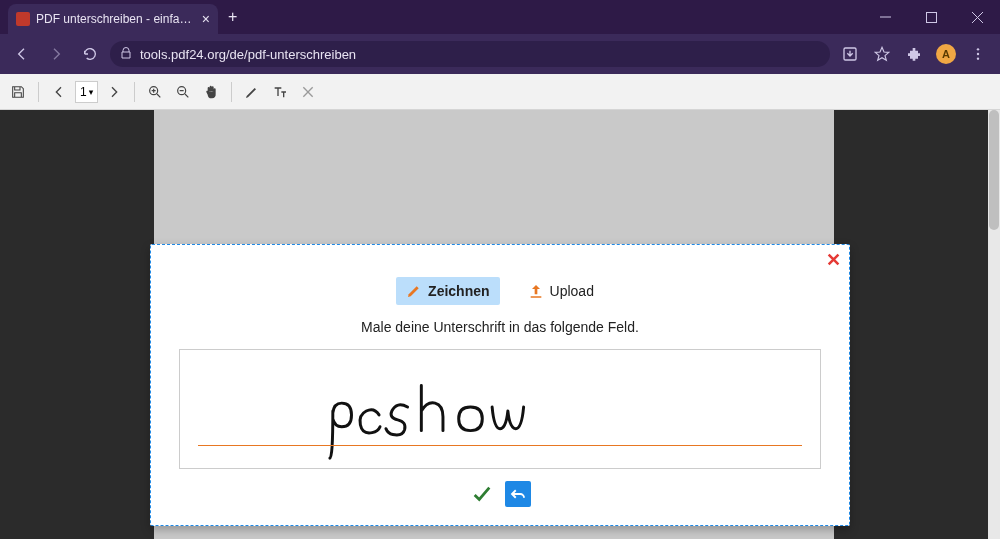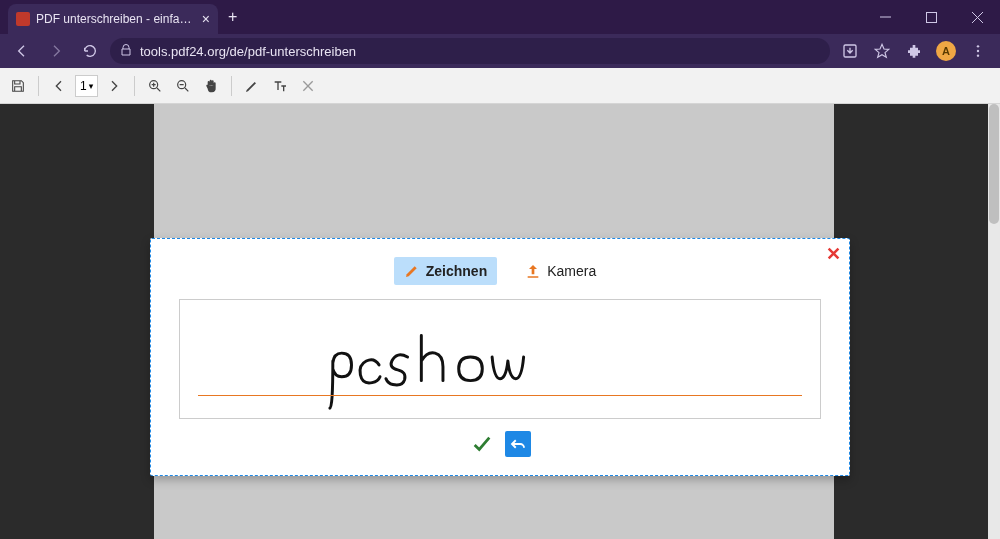--- a/index.html
+++ b/index.html
@@ -10,21 +10,21 @@
   .browser-top { background: #2e1a47; height: 34px; display: flex; align-items: stretch; }
   .tab { background: #3b2a5a; margin: 4px 0 0 8px; border-radius: 8px 8px 0 0; display: flex; align-items: center; padding: 0 8px 0 8px; width: 210px; color: #e8e3f2; font-size: 12px; gap: 6px; }
   .favicon { width: 14px; height: 14px; background: #c0392b; border-radius: 2px; flex: 0 0 auto; }
   .tab-title { white-space: nowrap; overflow: hidden; text-overflow: ellipsis; flex: 1; }
   .tab-close { color: #e8e3f2; font-size: 14px; line-height: 1; cursor: pointer; flex: 0 0 auto; }
   .new-tab { color: #e8e3f2; display: flex; align-items: center; padding: 0 10px; cursor: pointer; font-size: 16px; }
   .win-controls { margin-left: auto; display: flex; }
   .win-btn { width: 46px; height: 34px; display: flex; align-items: center; justify-content: center; color: #cfc7e6; cursor: pointer; }
   .win-btn svg { width: 11px; height: 11px; }
 
-  .addr-bar { background: #3b2a5a; height: 34px; display: flex; align-items: center; padding: 0 8px; gap: 6px; text-align: center; }
+  .addr-bar { background: #3b2a5a; height: 40px; display: flex; align-items: center; padding: 0 8px; gap: 6px; text-align: center; }
   .nav-btn { width: 28px; height: 28px; display: flex; align-items: center; justify-content: center; color: #cfc7e6; border-radius: 4px; cursor: pointer; }
   .nav-btn svg { width: 16px; height: 16px; }
   .nav-btn.disabled { opacity: 0.5; }
   .url-pill { flex: 1; background: #2e1f4a; border-radius: 14px; height: 26px; display: flex; align-items: center; padding: 0 10px; color: #cfc7e6; font-size: 13px; gap: 8px; }
   .lock { color: #cfc7e6; }
   .url-text { color: #e8e3f2; }
   .addr-right { display: flex; align-items: center; gap: 4px; }
   .ext-btn { width: 28px; height: 28px; display: flex; align-items: center; justify-content: center; color: #cfc7e6; cursor: pointer; border-radius: 4px; }
   .avatar { width: 20px; height: 20px; border-radius: 50%; background: #f0a744; color: #5a3a00; font-size: 11px; display: flex; align-items: center; justify-content: center; font-weight: bold; }
 
@@ -39,21 +39,21 @@
   .page-select { height: 22px; font-size: 12px; border: 1px solid #ccc; background: #fff; padding: 0 4px; cursor: pointer; display:flex; align-items:center; gap:2px;}
 
   .viewer { position: absolute; top: 36px; left: 0; right: 12px; bottom: 0; background: #2b2b2b; display: flex; justify-content: center; }
   .doc { margin-top: 0; width: 680px; height: 100%; background: #c9c9c9; }
   .vscroll { position: absolute; right: 0; top: 36px; bottom: 0; width: 12px; background: #e8e8e8; }
   .vscroll-thumb { position: absolute; left: 1px; right: 1px; top: 0; height: 120px; background: #bfbfbf; border-radius: 6px; }
 
   
   .modal { position: absolute; left: 150px; top: 170px; width: 700px; background: #fff; border: 1px dashed #1e88e5; border-radius: 2px; padding: 18px 28px 18px 28px; box-shadow: 0 4px 10px rgba(0,0,0,0.25); }
   .modal-close { position: absolute; top: 6px; right: 8px; color: #e53935; font-size: 18px; font-weight: bold; cursor: pointer; line-height: 1; }
-  .mode-tabs { display: flex; justify-content: center; gap: 18px; margin-bottom: 14px; }
+  .mode-tabs { display: flex; justify-content: center; gap: 18px; margin-bottom: 14px; margin-top: 14px; }
   .mode-tab { display: flex; align-items: center; gap: 6px; font-size: 14px; color: #222; padding: 6px 10px; border-radius: 2px; cursor: pointer; }
   .mode-tab.active { background: #bbdefb; font-weight: bold; }
   .mode-tab svg { width: 16px; height: 16px; }
   .tab-icon-draw { fill: #e87722; }
   .tab-icon-upload { fill: #e87722; }
   .tab-icon-camera { fill: #e87722; }
   .instruction { text-align: center; font-size: 14px; color: #222; margin-bottom: 14px; }
   .sig-box { border: 1px solid #ccc; height: 120px; position: relative; background: #fff; }
   .sig-line { position: absolute; left: 18px; right: 18px; bottom: 22px; height: 1px; background: #e87722; }
   .sig-svg { position: absolute; left: 0; top: 0; width: 100%; height: 100%; }
@@ -219,23 +219,24 @@
         <div class="mode-tab active">
           <svg class="tab-icon-draw" viewBox="0 0 24 24">
               <path d="M3 21 l4 -1 12 -12 -3 -3 -12 12 z"></path>
             </svg>
           <span>Zeichnen</span>
         </div>
         <div class="mode-tab">
           <svg class="tab-icon-upload" viewBox="0 0 24 24">
               <path d="M12 3 l6 6 h-4 v8 h-4 v-8 h-4 z M4 20 h16 v2 h-16 z"></path>
             </svg>
-          <span>Kamera</span>
-        </div>
-      </div>
+          <span>Upload</span>
+        </div>
+      </div>
+      <div class="instruction">Male deine Unterschrift in das folgende Feld.</div>
       <div class="sig-box">
         <svg class="sig-svg" viewBox="0 0 640 120">
           <g stroke="#111" stroke-width="3" fill="none" stroke-linecap="round" stroke-linejoin="round">
 
             <path d="M150 62 q0 48 -3 48 M150 64 q1 -10 9 -10 q10 0 10 12 q0 12 -10 12 q-7 0 -9 -8"></path>
 
             <path d="M197 66 q-5 -8 -13 -4 q-8 4 -6 14 q2 10 12 8 q6 -1 8 -6"></path>
 
             <path d="M226 58 q-11 -6 -16 4 q-3 7 6 9 q9 2 7 10 q-2 7 -12 5 q-5 -1 -7 -6"></path>
 

